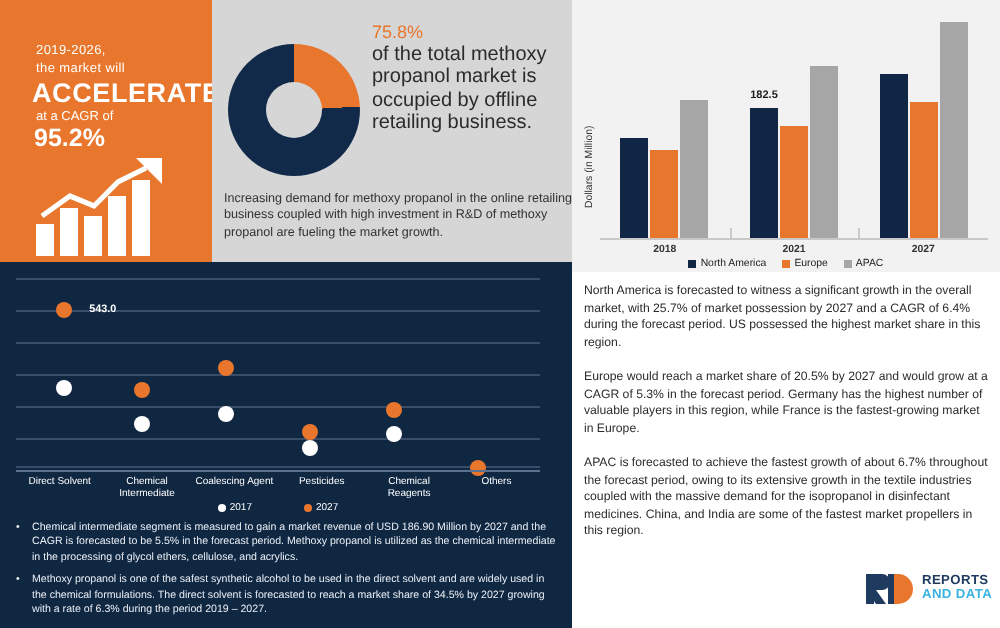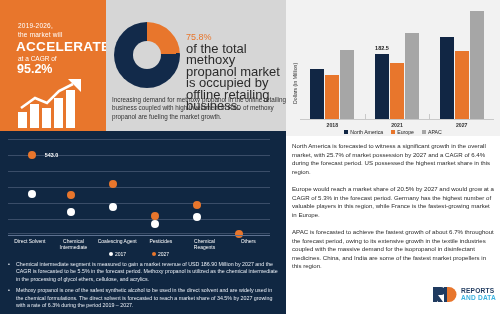--- a/index.html
+++ b/index.html
@@ -34,23 +34,23 @@
   .donut {
     width: 66px; height: 66px; border-radius: 50%;
     background: conic-gradient(#e8762c 0deg 87deg, #122a4a 87deg 360deg);
     position: relative;
   }
   .donut::after {
     content: ""; position: absolute; left: 50%; top: 50%;
     transform: translate(-50%,-50%);
     width: 28px; height: 28px; border-radius: 50%; background: #d6d6d6;
   }
-  .donut-text { position: absolute; left: 80px; top: 10px; width: 96px; margin-top: 21px; }
+  .donut-text { position: absolute; left: 80px; top: 10px; width: 96px; }
   .dt-pct { font-size: 9px; color: #e8762c; font-weight: normal; line-height: 12px; }
-  .dt-body { font-size: 13px; color: #2b2b2b; line-height: 11.4px; }
+  .dt-body { font-size: 10px; color: #2b2b2b; line-height: 11.4px; }
   .grey-note {
     position: absolute; left: 6px; top: 96px; width: 174px;
     font-size: 6.3px; color: #333333; line-height: 8.4px;
   }
 
   
   .bar-panel {
     position: absolute; left: 286px; top: 0; width: 214px; height: 136px;
     background: #f2f2f2;
   }

